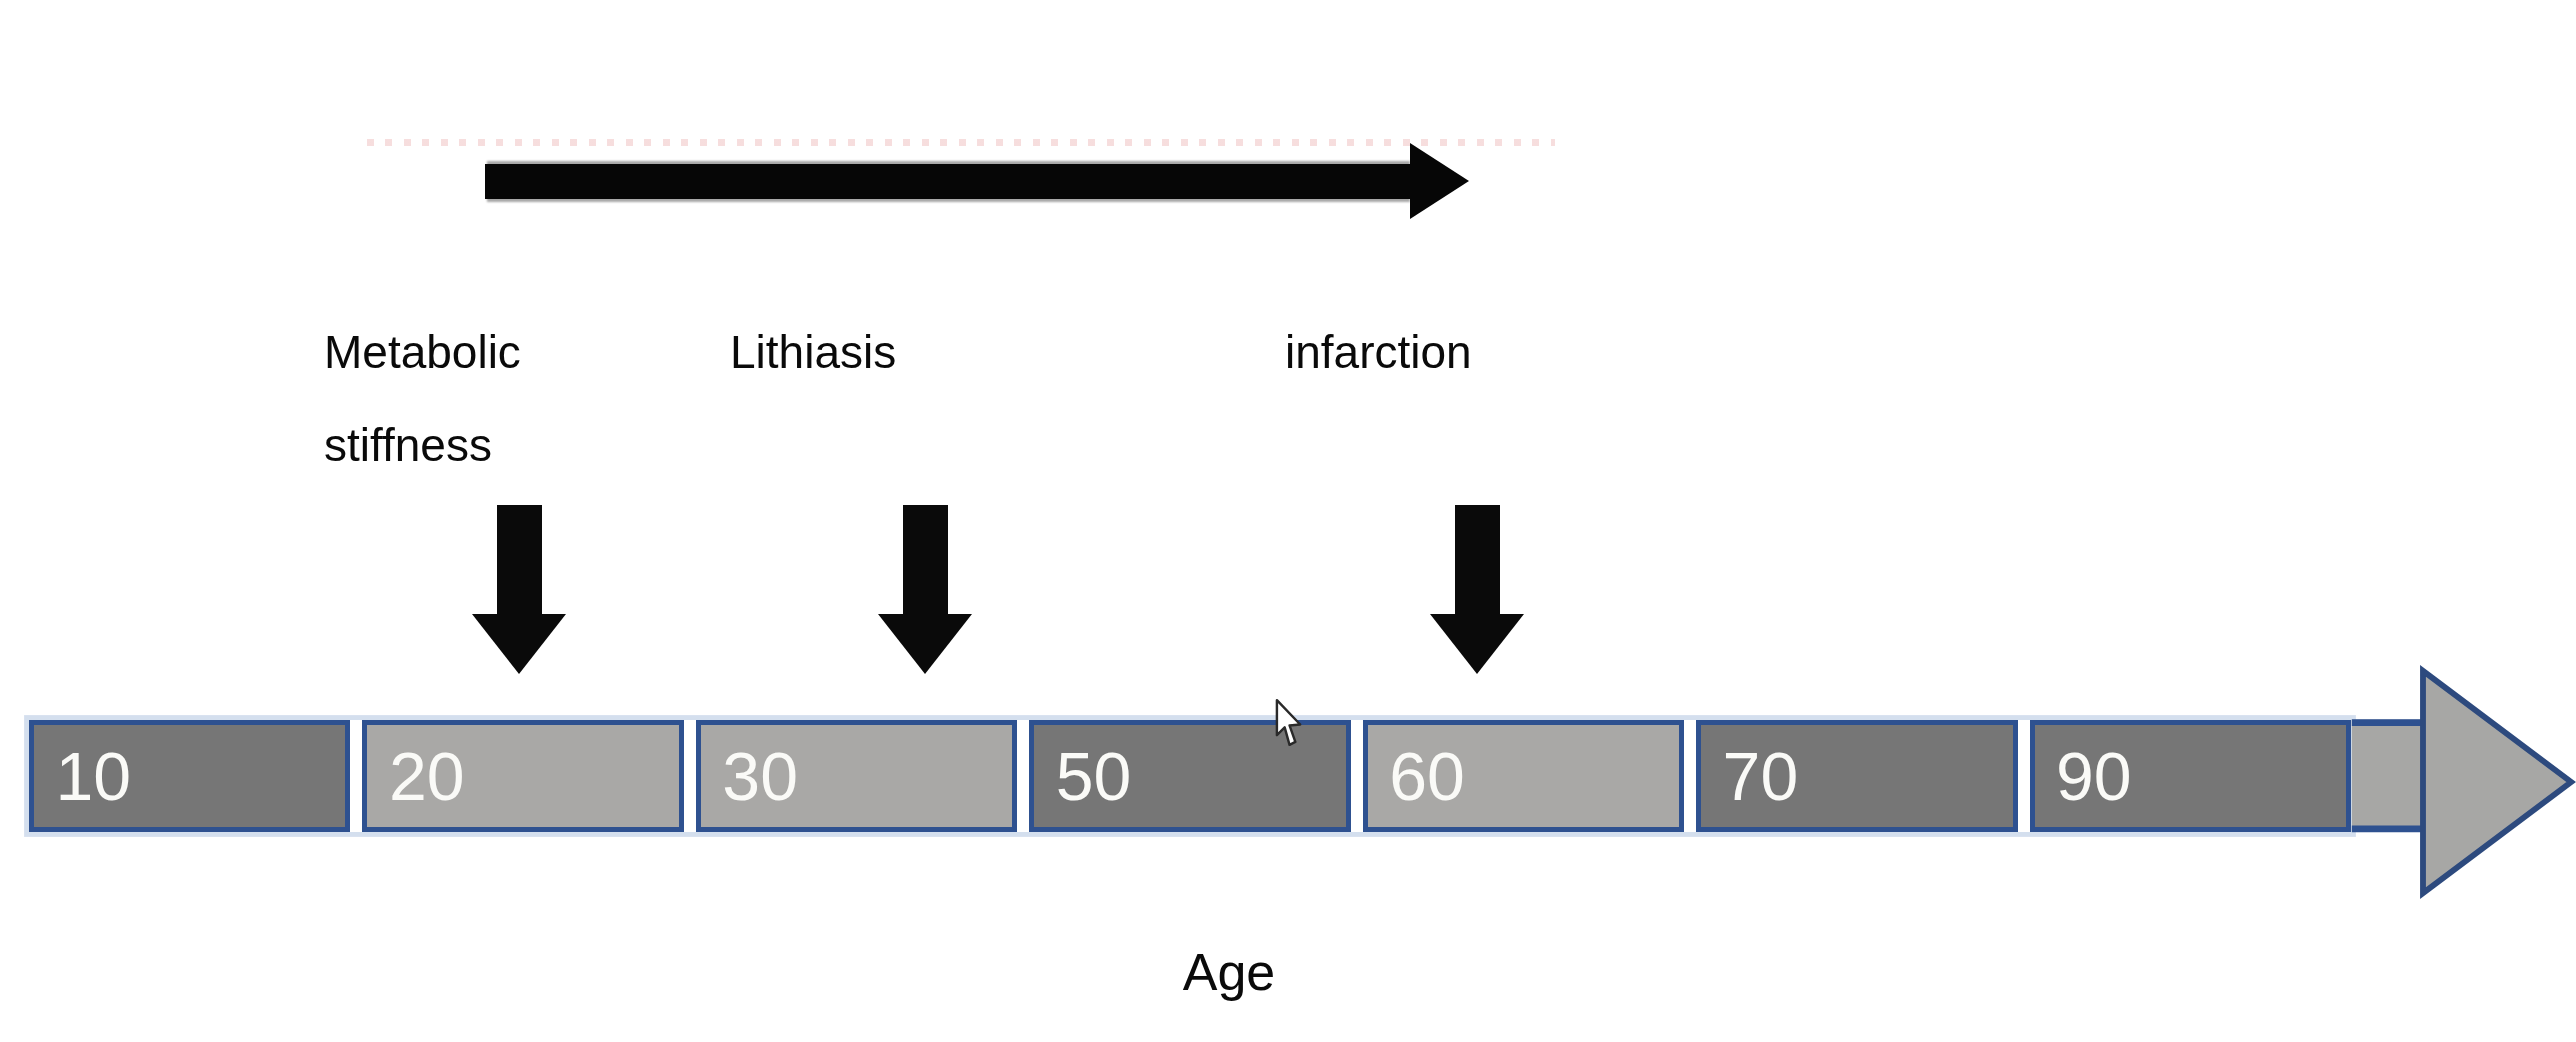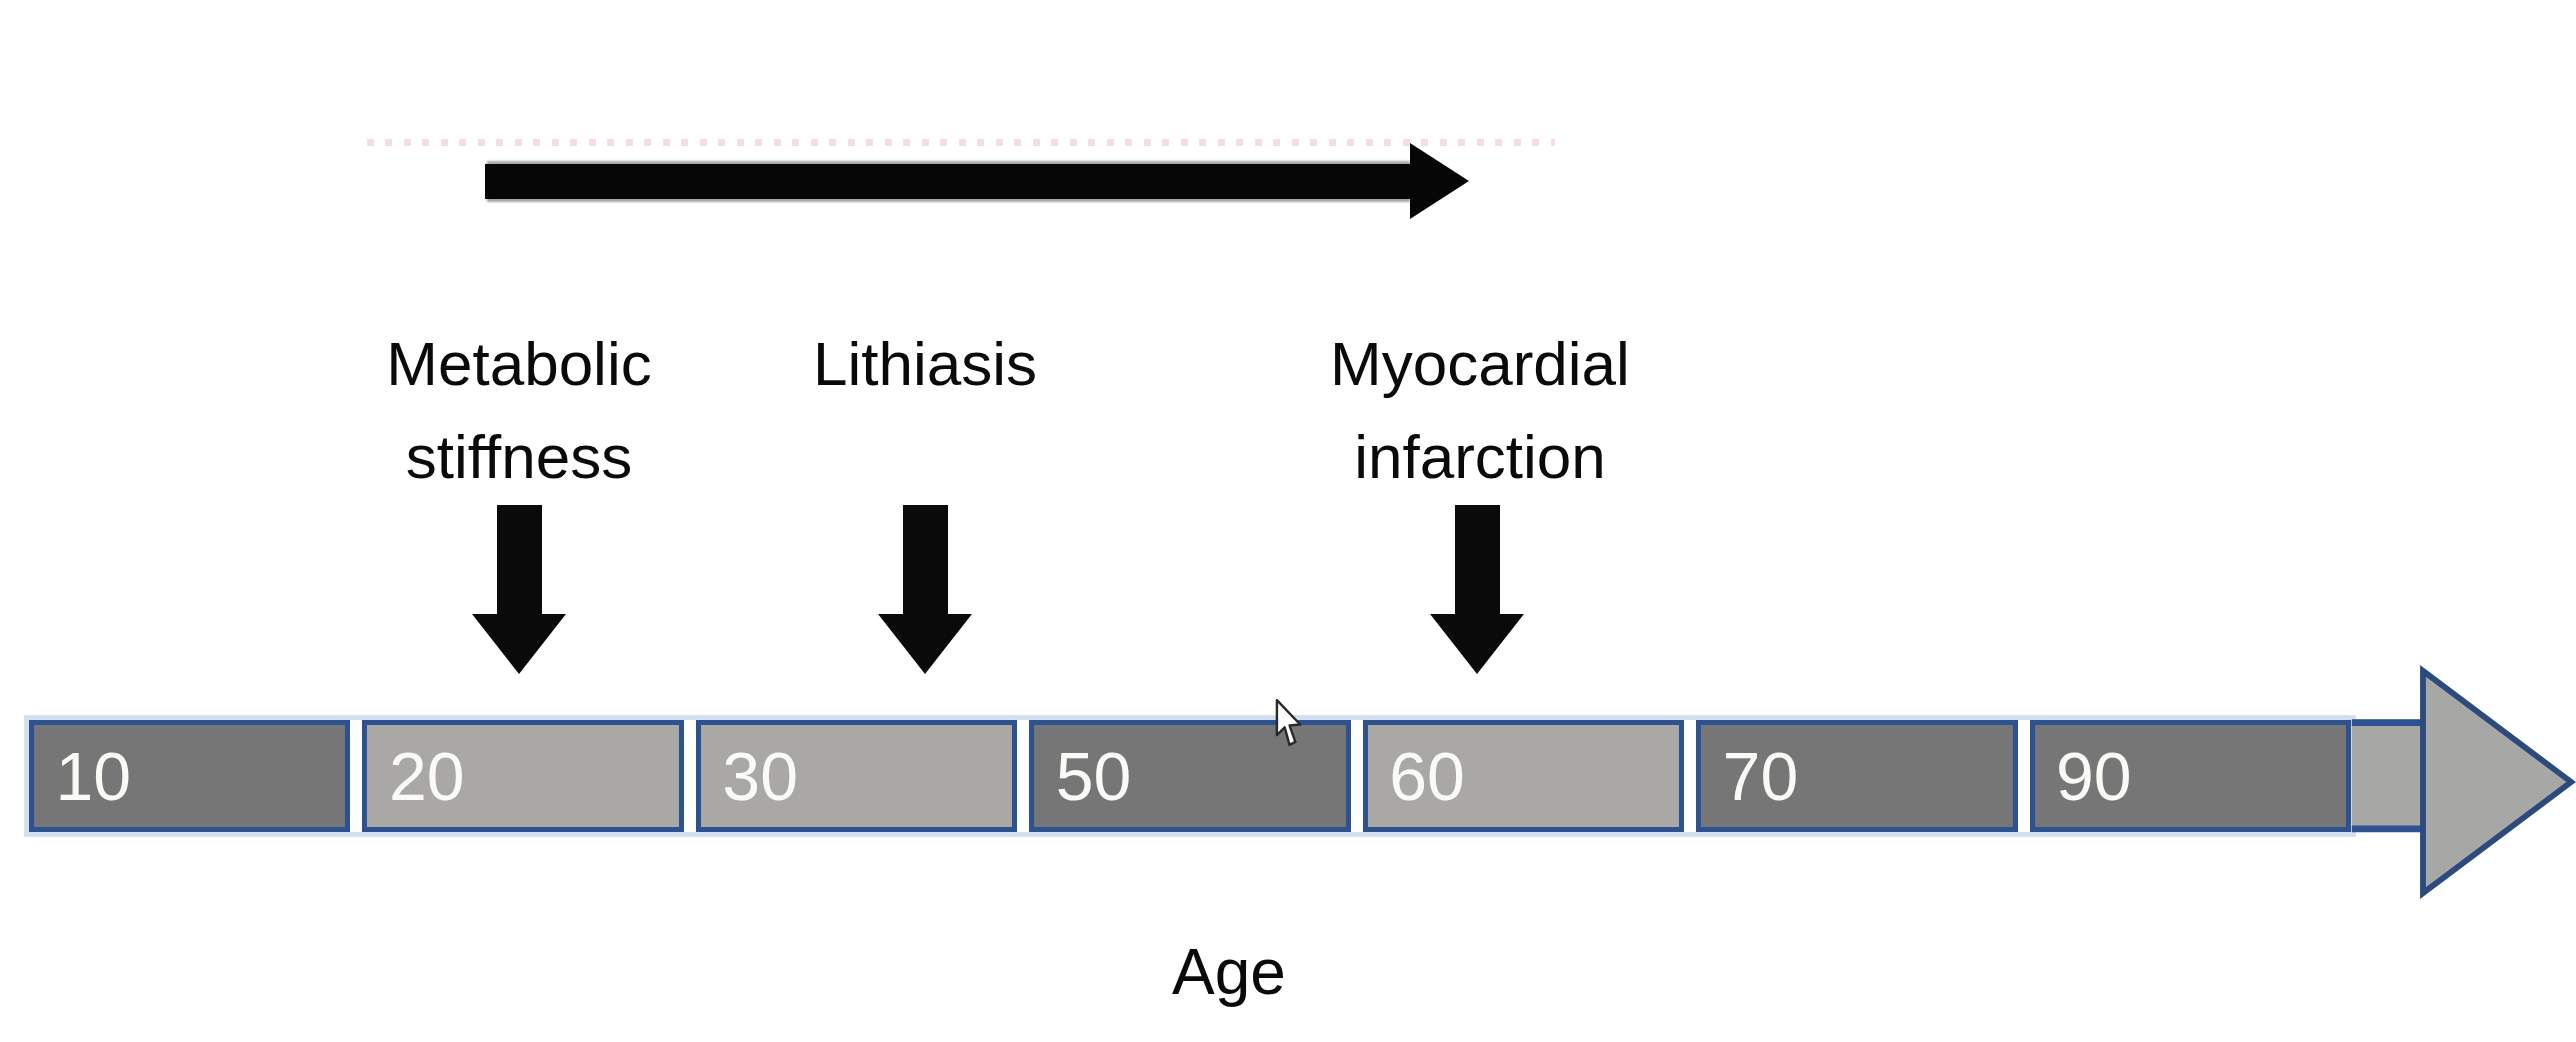--- a/index.html
+++ b/index.html
@@ -21,21 +21,21 @@
   
   .parrow-shaft{
     position:absolute;left:485px;top:164px;width:927px;height:35px;background:#060606;
     box-shadow:0 -4.9px 2px -2px #a8a8a8,0 4.9px 2px -2px #a8a8a8;
   }
   .parrow-head{
     position:absolute;left:1410px;top:143px;width:0;height:0;
     border-left:59px solid #060606;border-top:38px solid transparent;border-bottom:38px solid transparent;
   }
   
-  .event{position:absolute;top:306px;width:390px;text-align:center;font-size:62px;line-height:93px;white-space:nowrap;color:#0a0a0a;margin-top:11px;}
+  .event{position:absolute;top:306px;width:390px;text-align:left;font-size:46px;line-height:93px;white-space:nowrap;color:#0a0a0a;}
   .event .l{display:block;}
   .ev1{left:324px;}
   .ev2{left:730px;}
   .ev3{left:1285px;}
   
   .darrow{position:absolute;top:505px;width:94px;}
   .darrow .shaft{margin:0 auto;width:45px;height:109px;background:#0a0a0a;}
   .darrow .head{width:0;height:0;margin:0 auto;border-left:47px solid transparent;border-right:47px solid transparent;border-top:60px solid #0a0a0a;}
   .da1{left:472px;}
   .da2{left:878px;}
@@ -49,21 +49,21 @@
   .seg{
     flex:1 1 0;box-sizing:border-box;border:5.9px solid var(--border-blue,#2e5190);
     display:flex;align-items:center;padding-left:21.5px;
     font-size:68px;color:#fafaf7;overflow:hidden;
   }
   .seg.dark{background:var(--segment-dark,#767676);}
   .seg.light{background:var(--segment-light,#a9a8a6);}
   
   .head-svg{position:absolute;left:2346px;top:658px;}
   
-  .age{position:absolute;left:1034px;top:927px;width:390px;text-align:center;font-size:64px;line-height:90px;color:#0a0a0a;}
+  .age{position:absolute;left:1034px;top:927px;width:390px;text-align:center;font-size:52px;line-height:90px;color:#0a0a0a;}
   
   .cursor{position:absolute;left:1274px;top:698px;width:33px;height:51px;}
 </style>
 </head>
 <body>
 
 <div class="canvas">
 
 
   <div class="dotline"></div>
@@ -75,21 +75,20 @@
 
   <div class="event ev1">
     <span class="l">Metabolic</span>
     <span class="l">stiffness</span>
   </div>
   <div class="event ev2">
     <span class="l"></span>
     <span class="l">Lithiasis</span>
   </div>
   <div class="event ev3">
-    <span class="l">Myocardial</span>
     <span class="l">infarction</span>
   </div>
 
   <div class="darrow da1">
     <div class="shaft"></div>
     <div class="head"></div>
   </div>
   <div class="darrow da2">
     <div class="shaft"></div>
     <div class="head"></div>

